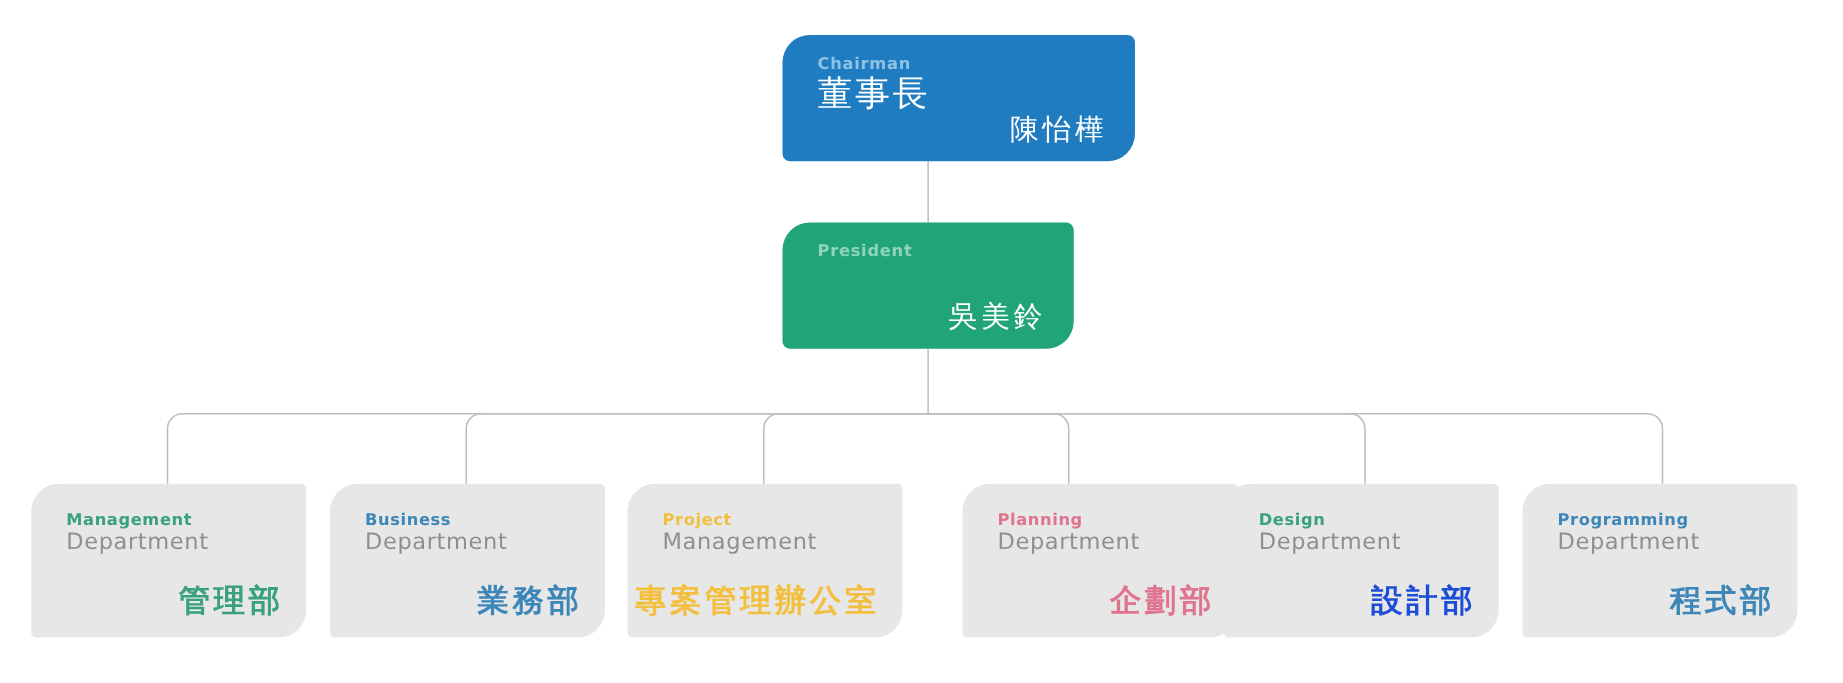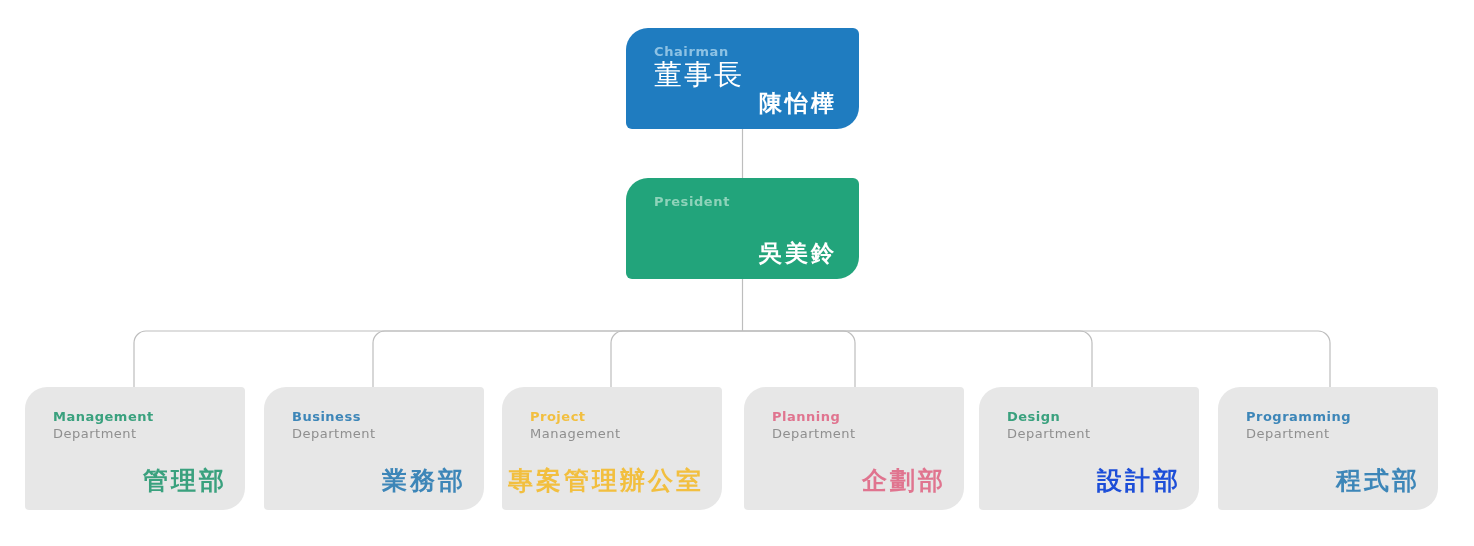--- a/index.html
+++ b/index.html
@@ -37,21 +37,21 @@
     position: absolute;
     box-sizing: border-box;
     border-radius: 22px 6px 22px 6px;
     padding: 16px 22px 14px 28px;
     color: #ffffff;
     overflow: hidden;
   }
   .exec-node.chairman {
     left: 626px;
     top: 28px;
-    width: 233px;
+    width: 282px;
     height: 101px;
     background: #1f7cc0;
   }
   .exec-node.president {
     left: 626px;
     top: 178px;
     width: 233px;
     height: 101px;
     background: #22a47b;
   }
@@ -69,21 +69,21 @@
     line-height: 26px;
     letter-spacing: 2px;
     color: #ffffff;
     margin: 0;
   }
   .exec-person {
     position: absolute;
     right: 22px;
     bottom: 10px;
     font-size: 23px;
-    font-weight: bold;
+    font-weight: normal;
     letter-spacing: 3px;
     color: #ffffff;
     padding-left: 32px;
   }
 
   
   .dept-node {
     position: absolute;
     box-sizing: border-box;
     top: 387px;
@@ -95,21 +95,21 @@
     overflow: hidden;
   }
   .dept-en-1 {
     font-size: 13px;
     font-weight: bold;
     letter-spacing: 0.5px;
     line-height: 16px;
     margin: 0;
   }
   .dept-en-2 {
-    font-size: 13px;
+    font-size: 18px;
     letter-spacing: 0.5px;
     line-height: 16px;
     color: #8f8f8f;
     margin: 1px 0 0 0;
   }
   .dept-zh {
     position: absolute;
     right: 18px;
     bottom: 14px;
     font-size: 25px;
@@ -161,21 +161,21 @@
     <div class="dept-en-2">Department</div>
     <div class="dept-zh" style="color:#3d86b8;text-align:center;">業務部</div>
   </div>
 
   <div class="dept-node" style="left:502px;">
     <div class="dept-en-1" style="color:#f2bf3f;">Project</div>
     <div class="dept-en-2">Management</div>
     <div class="dept-zh" style="color:#f2bf3f;">專案管理辦公室</div>
   </div>
 
-  <div class="dept-node" style="left:744px;">
+  <div class="dept-node" style="left:770px;">
     <div class="dept-en-1" style="color:#e0748f;">Planning</div>
     <div class="dept-en-2">Department</div>
     <div class="dept-zh" style="color:#e0748f;">企劃部</div>
   </div>
 
   <div class="dept-node" style="left:979px;">
     <div class="dept-en-1" style="color:#3aa17e;">Design</div>
     <div class="dept-en-2">Department</div>
     <div class="dept-zh" style="color:#1d4ed8;">設計部</div>
   </div>

